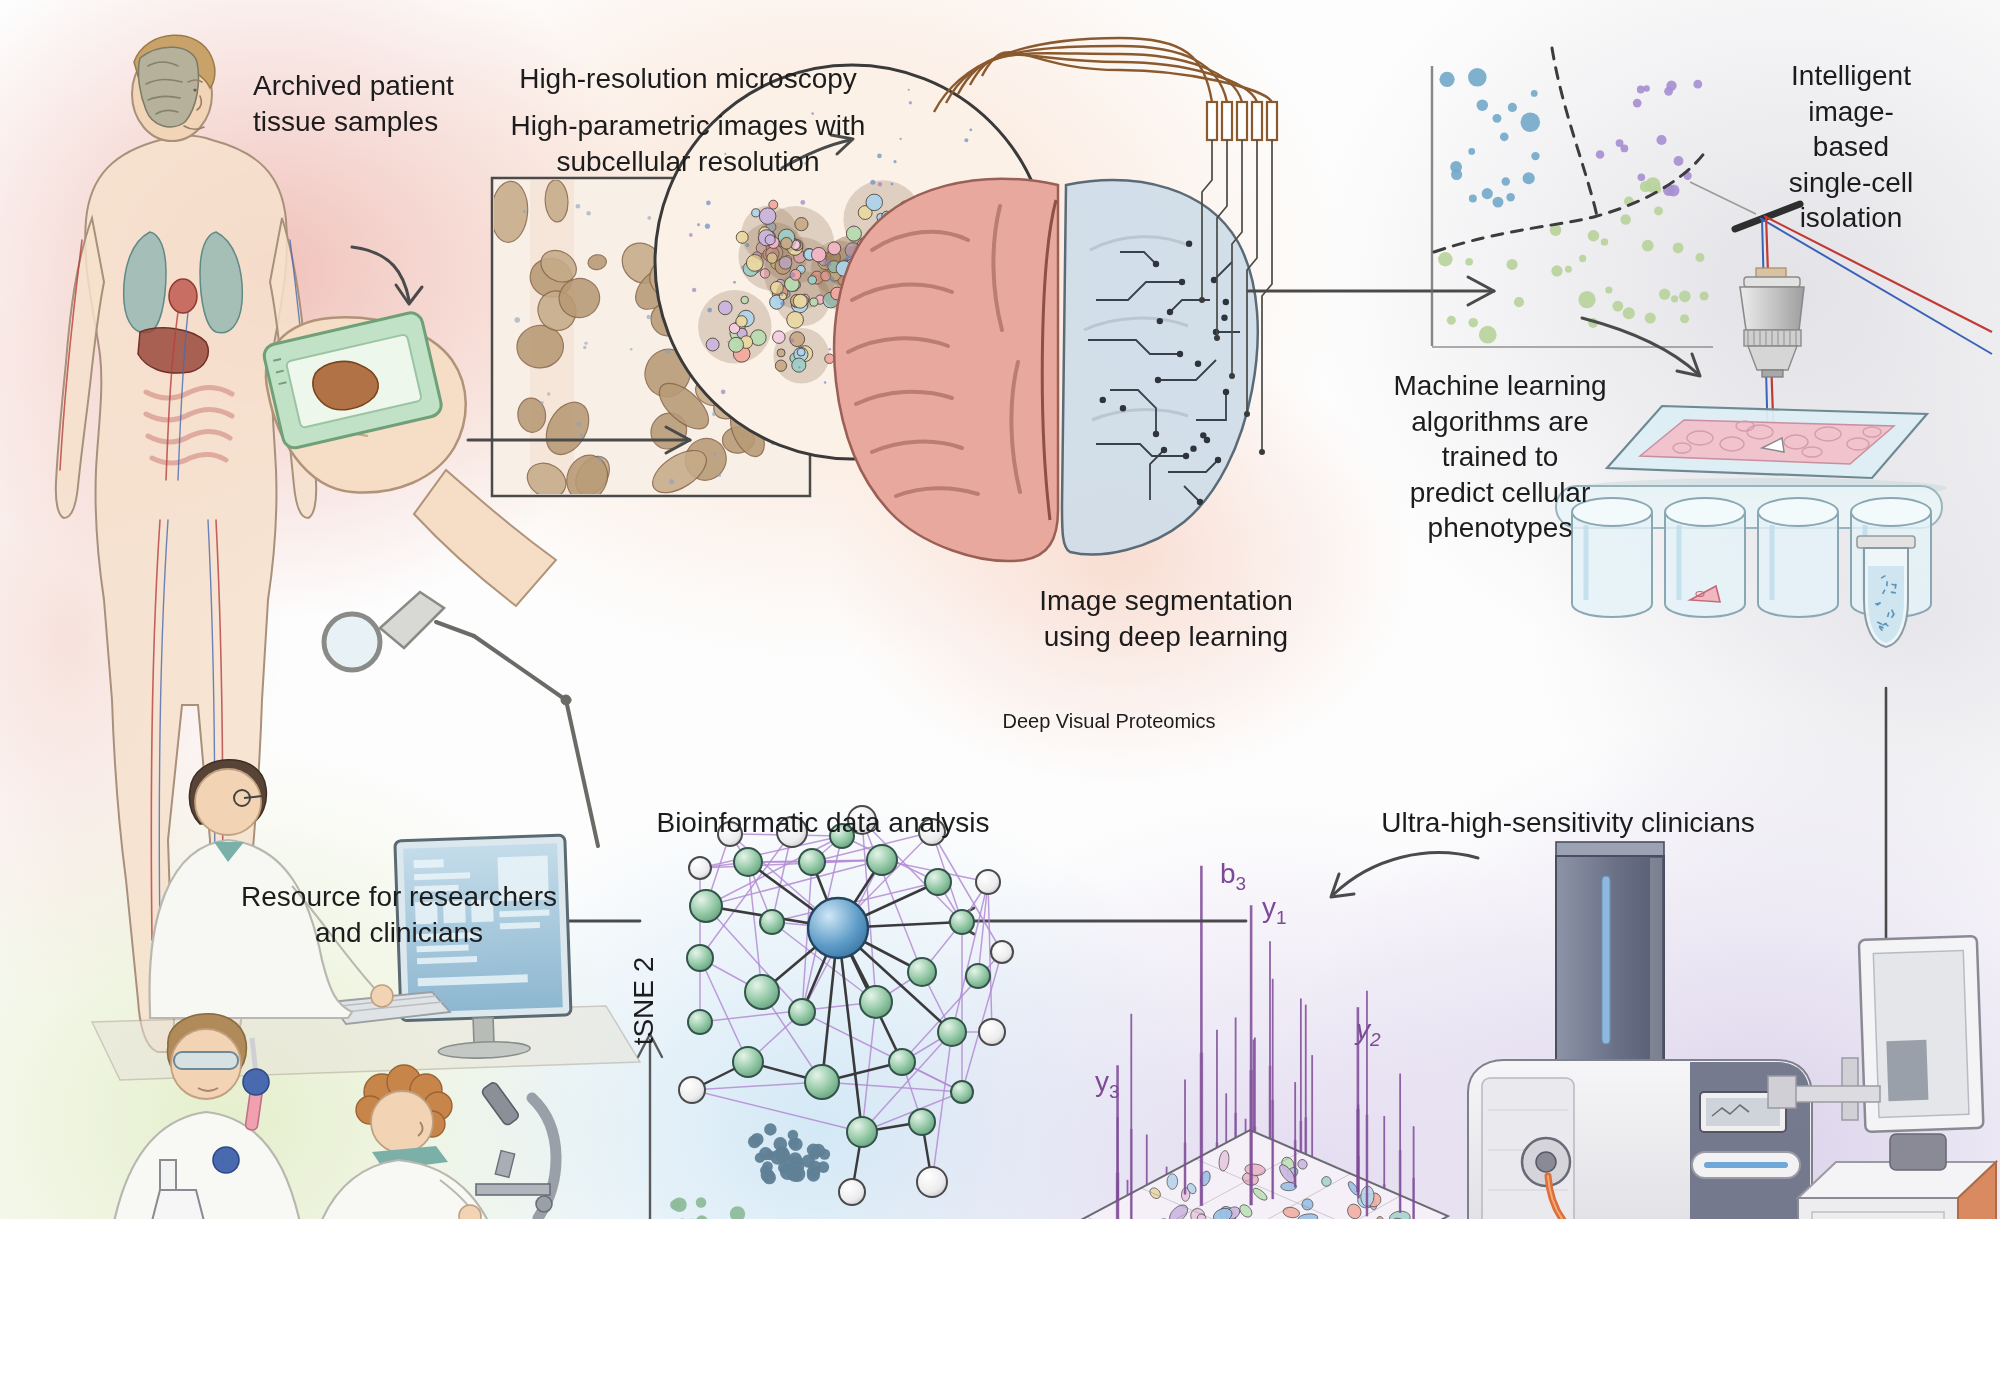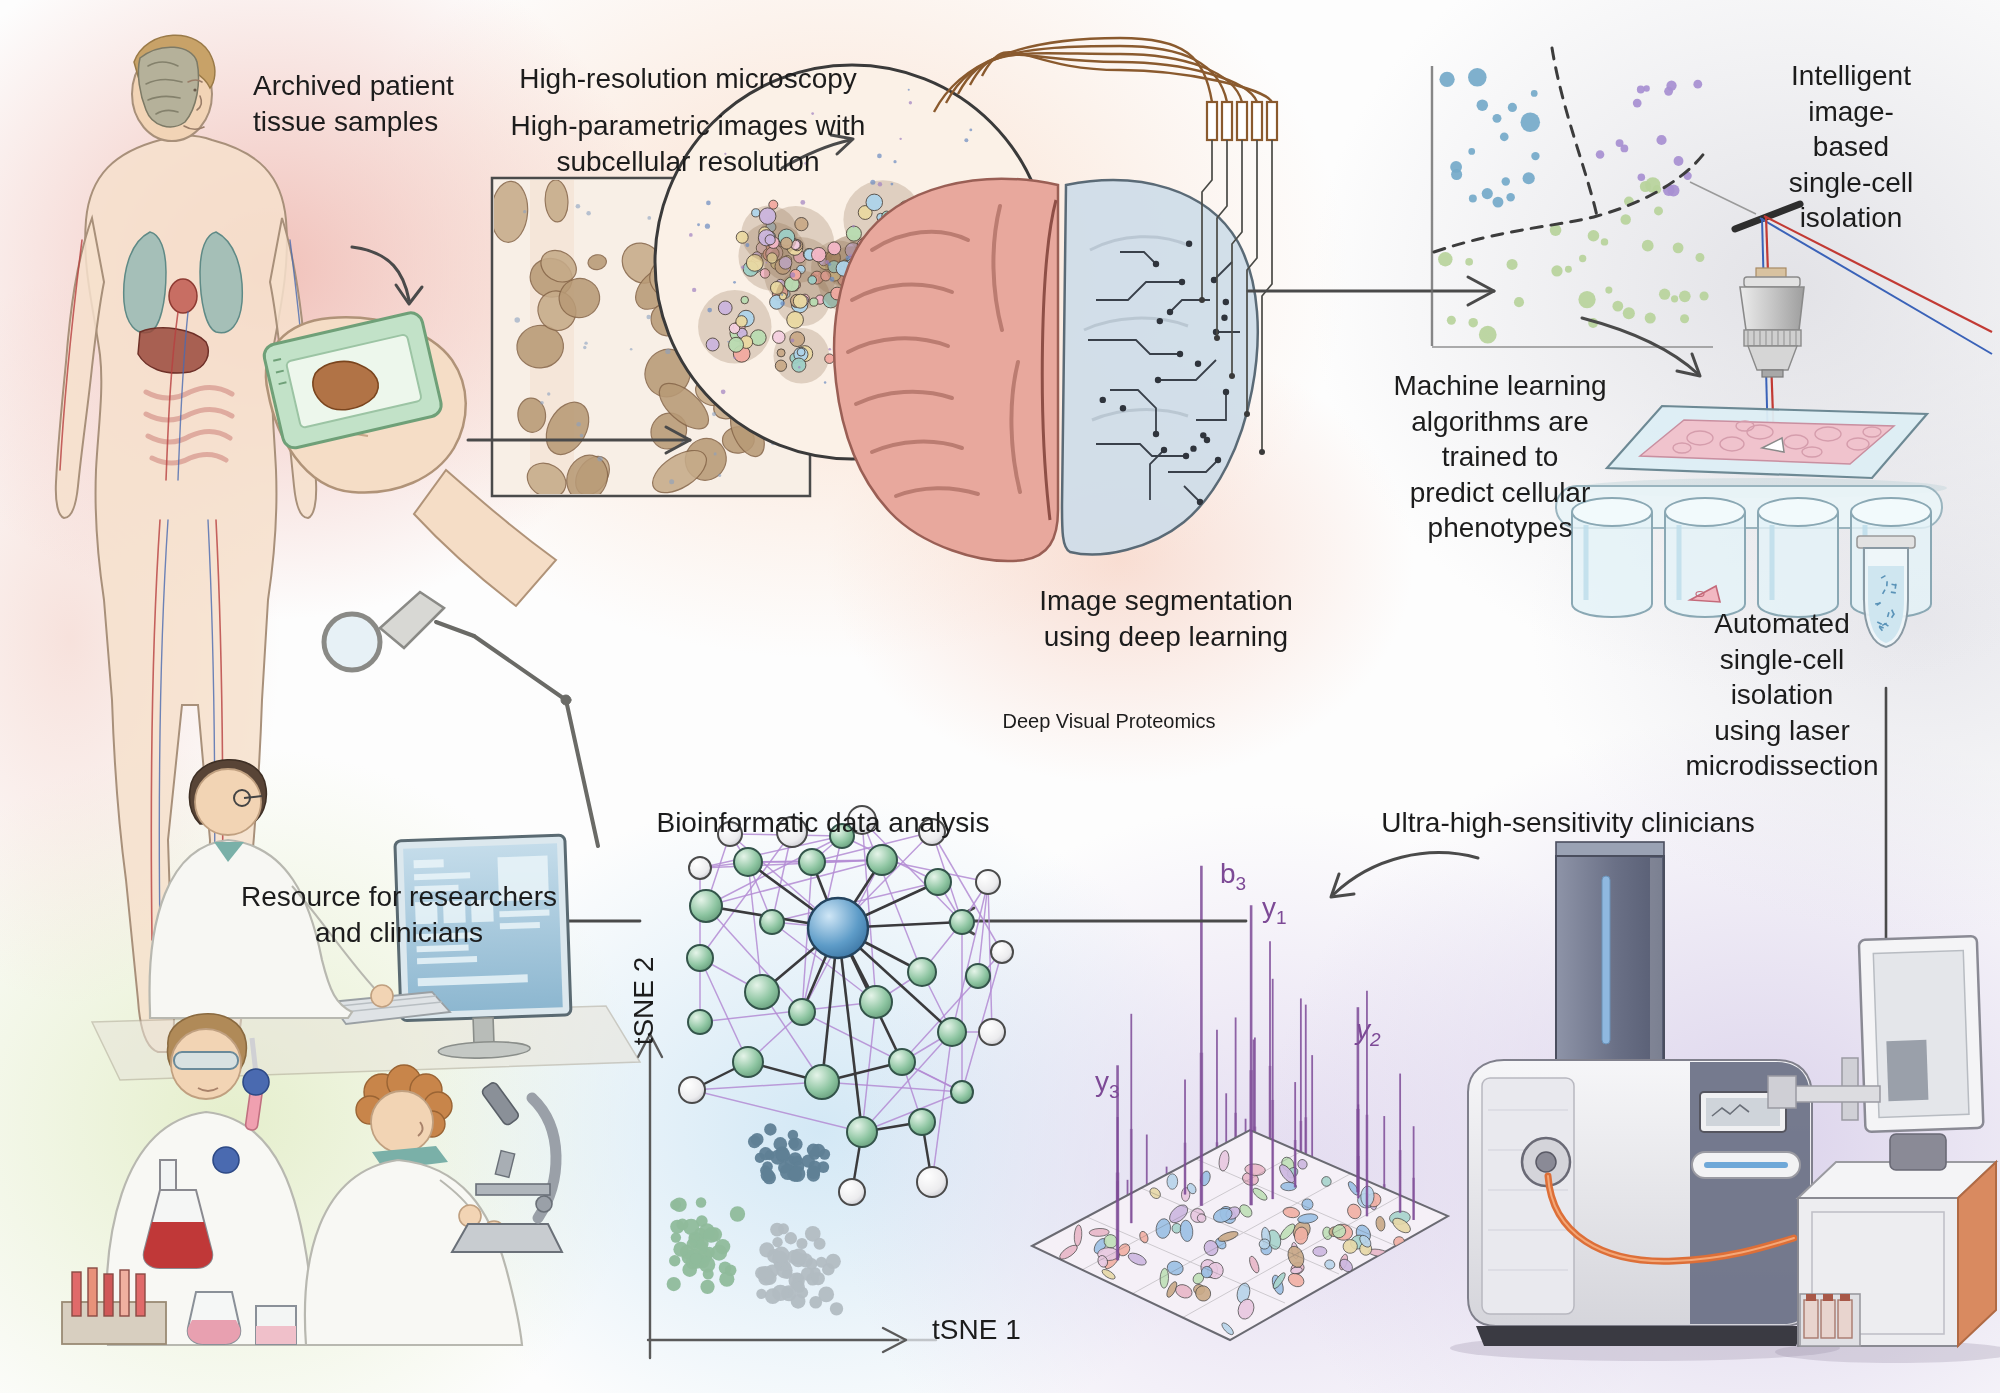--- a/index.html
+++ b/index.html
@@ -1,17 +1,17 @@
 <!DOCTYPE html>
 <html style="--ink: #1c1c1c; --peak: #7d4a96;"><head>
 <meta charset="utf-8">
 <style>
   html,body{margin:0;padding:0;background:#fff;}
   #canvas{
-    position:relative;width:2000px;height:1393px;overflow:hidden;
+    position:relative;width:2000px;height:1219px;overflow:hidden;
     font-family:"Liberation Sans",sans-serif;
     background:
       radial-gradient(ellipse 560px 500px at 270px 270px, rgba(240,190,182,.95), rgba(240,190,182,0) 70%),
       radial-gradient(ellipse 300px 520px at 70px 640px, rgba(242,203,193,.55), rgba(242,203,193,0) 70%),
       radial-gradient(ellipse 720px 540px at 830px 270px, rgba(250,222,203,.95), rgba(250,222,203,0) 72%),
       radial-gradient(ellipse 420px 320px at 1120px 560px, rgba(247,211,197,.75), rgba(247,211,197,0) 70%),
       radial-gradient(ellipse 640px 540px at 1790px 290px, rgba(224,224,229,.92), rgba(224,224,229,0) 75%),
       radial-gradient(ellipse 520px 420px at 1920px 620px, rgba(226,226,232,.8), rgba(226,226,232,0) 75%),
       radial-gradient(ellipse 660px 580px at 1760px 1150px, rgba(217,208,234,.95), rgba(217,208,234,0) 75%),
       radial-gradient(ellipse 580px 500px at 1270px 1180px, rgba(223,214,238,.85), rgba(223,214,238,0) 75%),
@@ -1394,22 +1394,20 @@
 image-based
 single-cell
 isolation</div>
 <div class="lbl" style="left:1500px;top:368px;">Machine learning
 algorithms are
 trained to
 predict cellular
 phenotypes</div>
 <div class="lbl" style="left:1166px;top:583px;text-align:center;">Image segmentation
 using deep learning</div>
-<div class="lbl" style="left:1782px;top:606px;">Automated single-cell isolation
-using laser microdissection</div>
 <div class="lbl title" style="left:1109px;top:709px;">Deep Visual Proteomics</div>
 <div class="lbl" style="left:823px;top:805px;">Bioinformatic data analysis</div>
 <div class="lbl" style="left:1568px;top:805px;">Ultra-high-sensitivity clinicians</div>
 <div class="lbl" style="left:399px;top:879px;">Resource for researchers
 and clinicians</div>
 <div class="lbl rot" style="left:644px;top:1001px;">tSNE 2</div>
 <div class="lbl la" style="left:932px;top:1312px;">tSNE 1</div>
 
 <div class="peak" style="left:1220px;top:858px;"><span>b</span><sub>3</sub></div>
 <div class="peak" style="left:1262px;top:892px;"><span>y</span><sub>1</sub></div>

